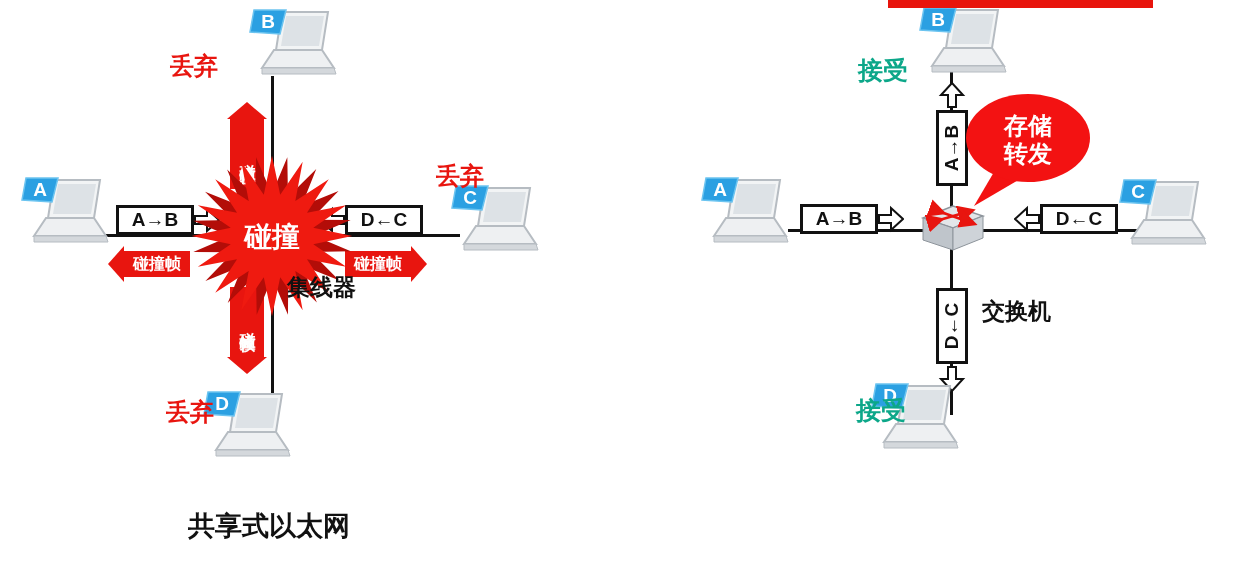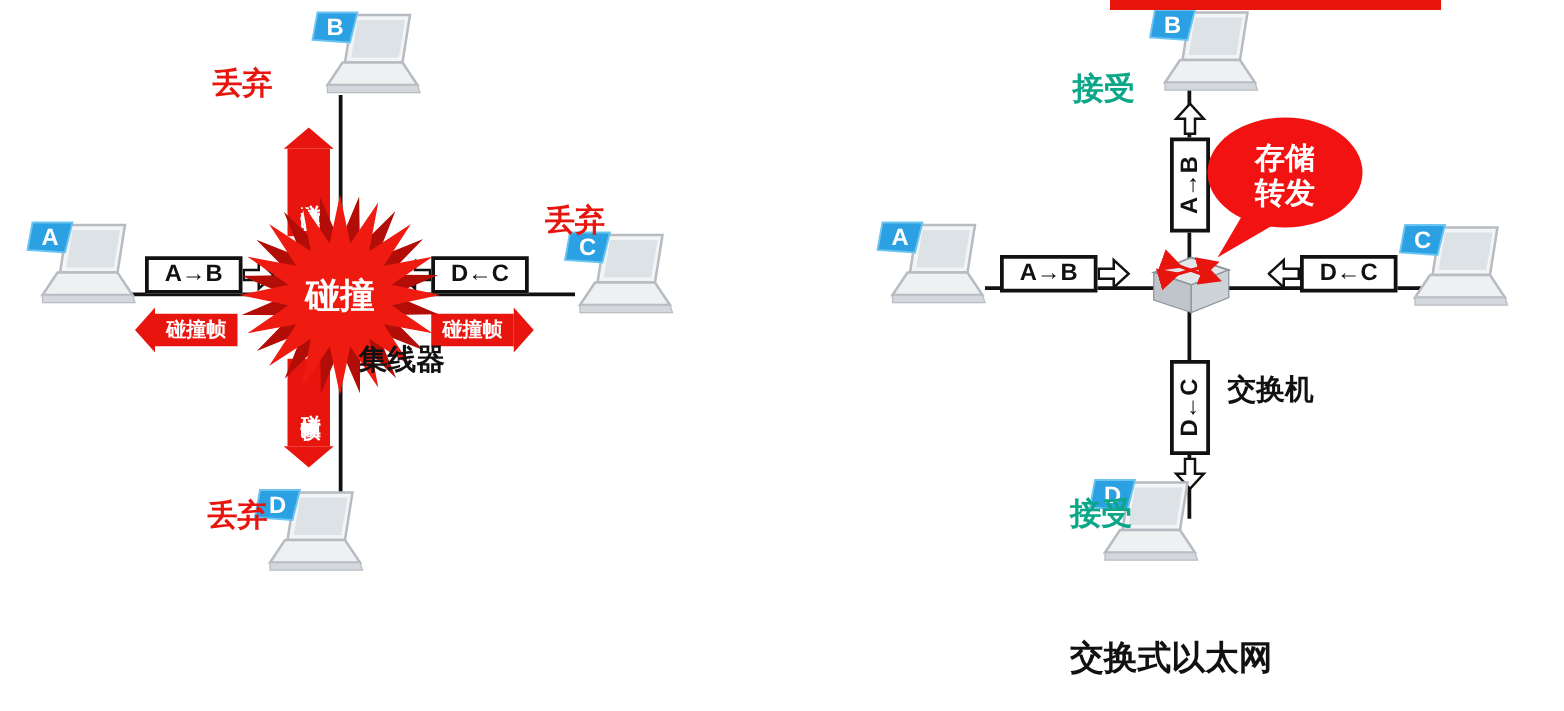--- a/index.html
+++ b/index.html
@@ -118,20 +118,21 @@
       <polygon fill="#b30d08" points="84,0 43.2,8.6 77.6,32.1 36.6,24.4 59.4,59.4 24.4,36.6 32.1,77.6 8.6,43.2 0,84 -8.6,43.2 -32.1,77.6 -24.4,36.6 -59.4,59.4 -36.6,24.4 -77.6,32.1 -43.2,8.6 -84,0 -43.2,-8.6 -77.6,-32.1 -36.6,-24.4 -59.4,-59.4 -24.4,-36.6 -32.1,-77.6 -8.6,-43.2 0,-84 8.6,-43.2 32.1,-77.6 24.4,-36.6 59.4,-59.4 36.6,-24.4 77.6,-32.1 43.2,-8.6"></polygon>
     </g>
     <polygon fill="#ef1a10" points="84,0 43.2,8.6 77.6,32.1 36.6,24.4 59.4,59.4 24.4,36.6 32.1,77.6 8.6,43.2 0,84 -8.6,43.2 -32.1,77.6 -24.4,36.6 -59.4,59.4 -36.6,24.4 -77.6,32.1 -43.2,8.6 -84,0 -43.2,-8.6 -77.6,-32.1 -36.6,-24.4 -59.4,-59.4 -24.4,-36.6 -32.1,-77.6 -8.6,-43.2 0,-84 8.6,-43.2 32.1,-77.6 24.4,-36.6 59.4,-59.4 36.6,-24.4 77.6,-32.1 43.2,-8.6"></polygon>
     <text class="star-text" x="0" y="10" text-anchor="middle">碰撞</text>
   </svg>
 
   <div class="abs black-label" style="left:287px; top:272px;">集线器</div>
   <div class="abs red-label" style="left:170px; top:50px;">丢弃</div>
   <div class="abs red-label" style="left:436px; top:160px;">丢弃</div>
   <div class="abs red-label" style="left:166px; top:396px;">丢弃</div>
+  <div class="abs diagram-title" style="left:188px; top:508px;">共享式以太网</div>
 
   <div class="abs hline" style="left:788px; top:229px; width:352px;"></div>
   <div class="abs vline" style="left:950px; top:70px; height:345px;"></div>
 
   <svg class="abs laptop-svg" style="left:700px; top:176px;" viewBox="0 0 92 80">
     <polygon points="34,4 80,4 74,42 28,42" fill="#f2f4f5" stroke="#b6bcc2" stroke-width="2"></polygon>
     <polygon points="38,8 76,8 71,38 33,38" fill="#dde2e6"></polygon>
     <polygon points="26,42 74,42 86,60 14,60" fill="#eef0f2" stroke="#b6bcc2" stroke-width="2"></polygon>
     <polygon points="14,60 86,60 88,66 14,66" fill="#d4d8dc" stroke="#b6bcc2" stroke-width="1"></polygon>
     <polygon points="6,2 38,2 32,26 2,24" fill="#2ba0e2" stroke="#6cc4f0" stroke-width="1.5"></polygon>
@@ -204,19 +205,18 @@
   <svg class="abs" style="left:958px; top:92px; z-index:6;" width="136" height="122" viewBox="0 0 136 122">
     <path d="M 36,80 L 16,114 L 64,86 Z" fill="#f31212"></path>
     <ellipse cx="70" cy="46" rx="62" ry="44" fill="#f31212"></ellipse>
     <text class="bubble-text" x="70" y="42" text-anchor="middle">存储</text>
     <text class="bubble-text" x="70" y="70" text-anchor="middle">转发</text>
   </svg>
 
   <div class="abs black-label" style="left:982px; top:296px;">交换机</div>
   <div class="abs teal-label" style="left:858px; top:54px;">接受</div>
   <div class="abs teal-label" style="left:856px; top:394px;">接受</div>
-  <div class="abs diagram-title" style="left:856px; top:508px;">交换式以太网</div>
 
   <svg class="abs" style="left:888px; top:0; z-index:7;" width="265" height="8">
     <rect x="0" y="0" width="265" height="8" fill="#e8140c"></rect>
   </svg>
 
 </div>
 
 </body></html>

